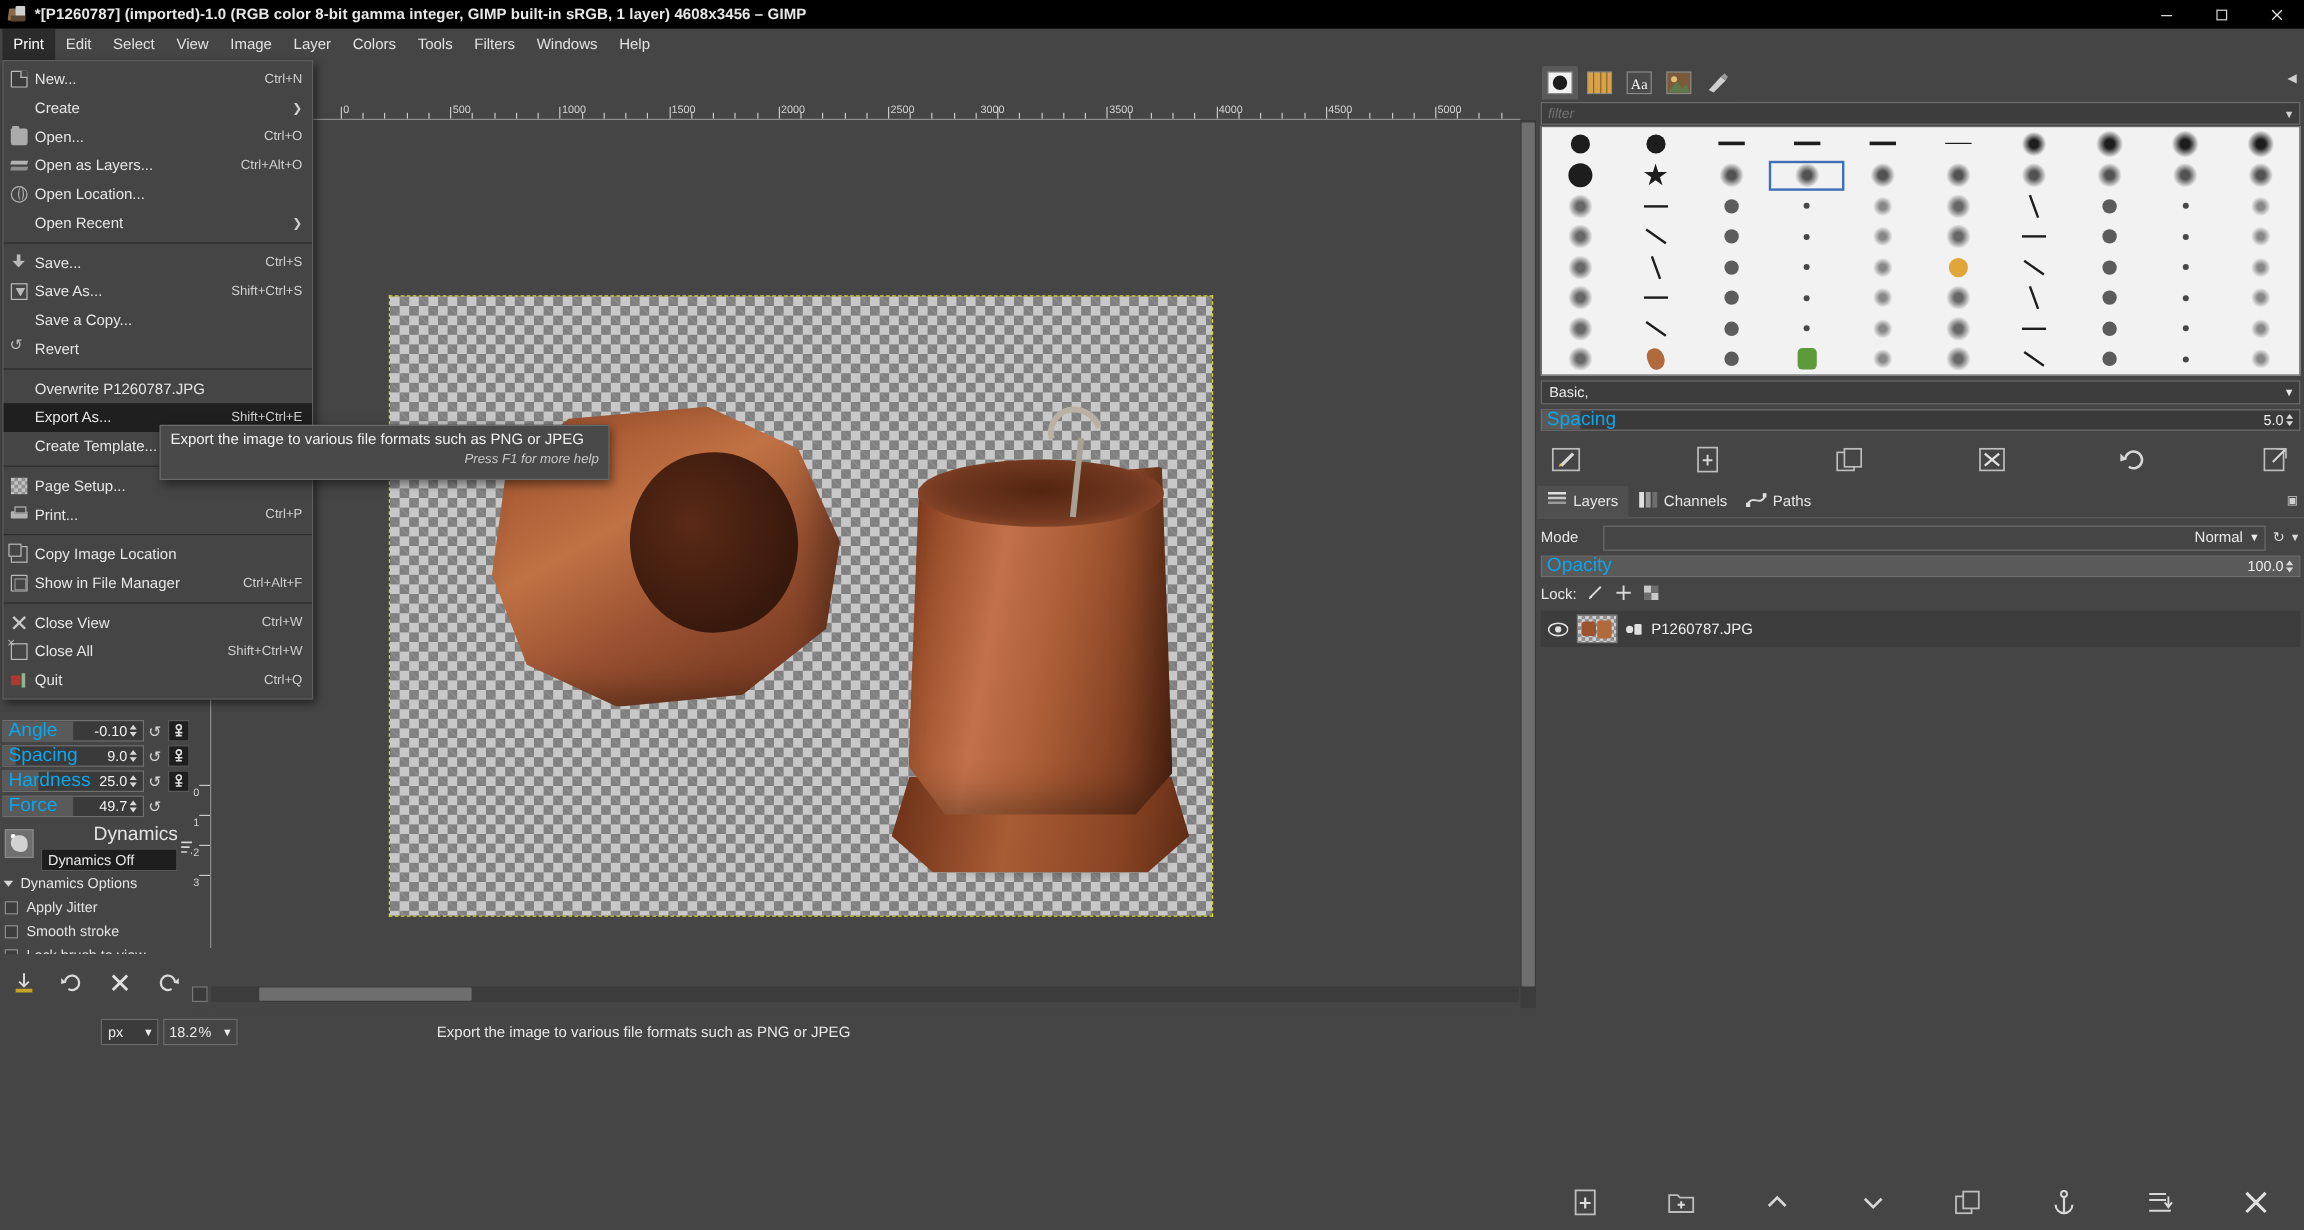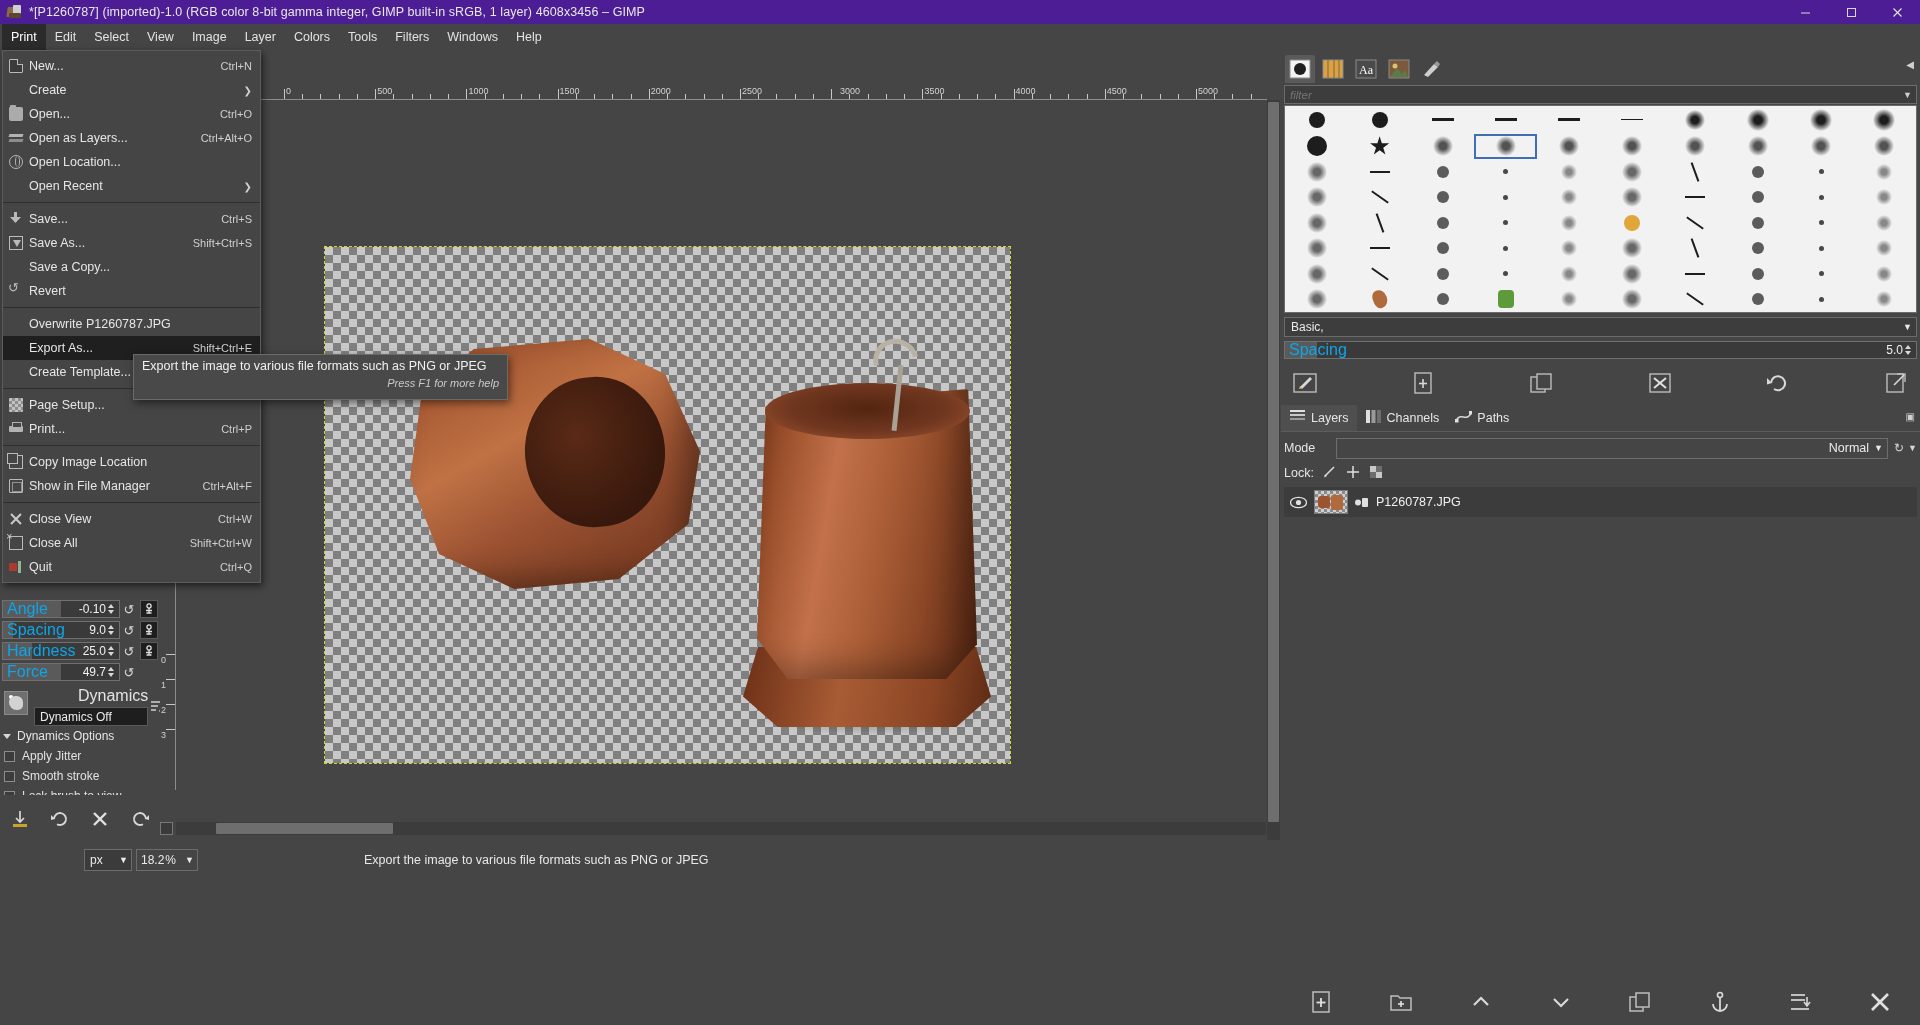--- a/index.html
+++ b/index.html
@@ -9,21 +9,21 @@
     font-family:"Liberation Sans", sans-serif;
     font-size:12.5px;
     color:#dcdcdc;
     -webkit-font-smoothing:antialiased;
   }
   #app{ position:relative; width:1920px; height:1025px; }
 
   
   .titlebar{
     position:absolute; left:0; top:0; width:1920px; height:24px;
-    background:#4c1d95; display:flex; align-items:center;
+    background:#000000; display:flex; align-items:center;font-weight:bold;
   }
   .titlebar .tb-icon{
     width:16px; height:16px; margin:0 6px 0 7px; flex:0 0 auto;
     position:relative;
   }
   .tb-icon .w1{position:absolute;left:0;top:3px;width:7px;height:10px;background:#8a6a4a;border-radius:1px;transform:skewX(-8deg);}
   .tb-icon .w2{position:absolute;left:6px;top:1px;width:8px;height:12px;background:#cfcfcf;border-radius:1px;}
   .tb-icon .w3{position:absolute;left:2px;top:9px;width:12px;height:5px;background:#5c4632;border-radius:1px;}
   .titlebar .tb-title{
     font-size:12.5px; color:#e8e8e8; white-space:nowrap; letter-spacing:.1px;
@@ -603,21 +603,21 @@
         <div class="rt" style="left: 509.28px; height: 5px;"></div>
         <div class="rt" style="left: 527.52px; height: 5px;"></div>
         <div class="rt" style="left: 545.76px; height: 5px;"></div>
         <div class="rt" style="left: 564px; height: 10px;"></div>
         <div class="rlab" style="left: 566px;">2500</div>
         <div class="rt" style="left: 582.24px; height: 5px;"></div>
         <div class="rt" style="left: 600.48px; height: 5px;"></div>
         <div class="rt" style="left: 618.72px; height: 5px;"></div>
         <div class="rt" style="left: 636.96px; height: 5px;"></div>
         <div class="rt" style="left: 655.2px; height: 10px;"></div>
-        <div class="rlab" style="left: 664px;">3000</div>
+        <div class="rlab" style="left: 641px;">3000</div>
         <div class="rt" style="left: 673.44px; height: 5px;"></div>
         <div class="rt" style="left: 691.68px; height: 5px;"></div>
         <div class="rt" style="left: 709.92px; height: 5px;"></div>
         <div class="rt" style="left: 728.16px; height: 5px;"></div>
         <div class="rt" style="left: 746.4px; height: 10px;"></div>
         <div class="rlab" style="left: 748.4px;">3500</div>
         <div class="rt" style="left: 764.64px; height: 5px;"></div>
         <div class="rt" style="left: 782.88px; height: 5px;"></div>
         <div class="rt" style="left: 801.12px; height: 5px;"></div>
         <div class="rt" style="left: 819.36px; height: 5px;"></div>
@@ -1068,20 +1068,31 @@
       <div class="mode-combo">
         <span>Normal</span>
         <span style="font-size:9px">▼</span>
       </div>
       <div class="mode-extra">
         <span>↻</span>
         <span style="font-size:9px">▼</span>
       </div>
     </div>
 
+    <div class="opt-row opacity-row">
+      <div class="slider">
+        <div class="fill" style="width:100%"></div>
+        <span class="slbl">Opacity</span>
+        <span class="sval">100.0</span>
+        <span class="spin">
+            <i class="up"></i>
+            <i class="dn"></i>
+          </span>
+      </div>
+    </div>
 
     <div class="lock-row">
       <span class="ll">Lock:</span>
       <span class="lic">
         <svg width="14" height="14" viewBox="0 0 14 14">
             <line x1="2" y1="11" x2="11" y2="2" stroke="#d8d8d8" stroke-width="1.6"></line>
             <path d="M1,12.5 L2,9.5 L4,11 Z" fill="#e0e0e0"></path>
           </svg>
       </span>
       <span class="lic">

